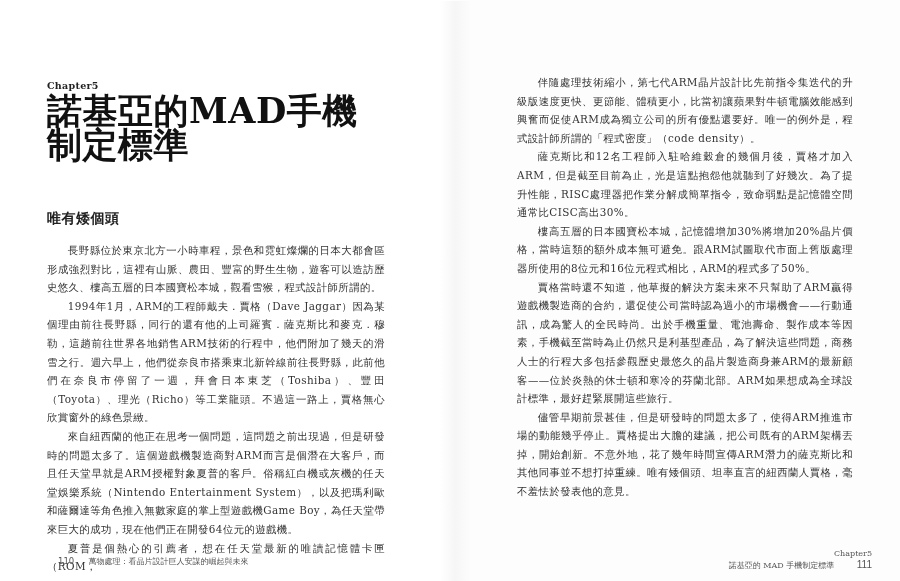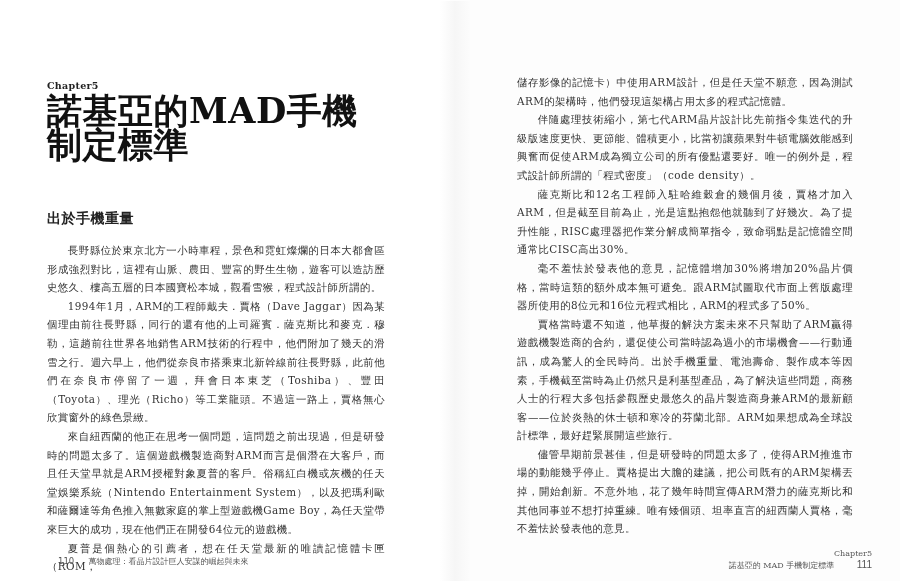--- a/index.html
+++ b/index.html
@@ -65,43 +65,42 @@
 <body>
 
 <div class="top-rule"></div>
 
 <div class="page page-left">
   <div class="chapter-label">Chapter5</div>
   <div class="chapter-title">
     <div>諾基亞的MAD手機</div>
     <div>制定標準</div>
   </div>
-  <div class="section-heading">出於手機重量</div>
+  <div class="section-heading">唯有矮個頭</div>
 
   <div class="body-text body-left">
     <p>長野縣位於東京北方一小時車程，景色和霓虹燦爛的日本大都會區形成強烈對比，這裡有山脈、農田、豐富的野生生物，遊客可以造訪歷史悠久、樓高五層的日本國寶松本城，觀看雪猴，程式設計師所謂的。</p>
     <p>1994年1月，ARM的工程師戴夫．賈格（Dave Jaggar）因為某個理由前往長野縣，同行的還有他的上司羅賓．薩克斯比和麥克．穆勒，這趟前往世界各地銷售ARM技術的行程中，他們附加了幾天的滑雪之行。週六早上，他們從奈良市搭乘東北新幹線前往長野縣，此前他們在奈良市停留了一週，拜會日本東芝（Toshiba）、豐田（Toyota）、理光（Richo）等工業龍頭。不過這一路上，賈格無心欣賞窗外的綠色景緻。</p>
     <p>來自紐西蘭的他正在思考一個問題，這問題之前出現過，但是研發時的問題太多了。這個遊戲機製造商對ARM而言是個潛在大客戶，而且任天堂早就是ARM授權對象夏普的客戶。俗稱紅白機或灰機的任天堂娛樂系統（Nintendo Entertainment System），以及把瑪利歐和薩爾達等角色推入無數家庭的掌上型遊戲機Game Boy，為任天堂帶來巨大的成功，現在他們正在開發64位元的遊戲機。</p>
     <p>夏普是個熱心的引薦者，想在任天堂最新的唯讀記憶體卡匣（ROM，</p>
   </div>
 
   <div class="footer-left">
     <span class="pnum">110</span>
     <span>萬物處理：看晶片設計巨人安謀的崛起與未來</span>
   </div>
 </div>
 
 <div class="page page-right"></div>
 <div class="gutter"></div>
 
 <div class="body-text body-right">
-  <p class="cont">儲存影像的記憶卡）中使用ARM設計，但是任天堂不願意，因為測試ARM的架構時，他們發現這架構占用太多的程式記憶體。</p>
   <p>伴隨處理技術縮小，第七代ARM晶片設計比先前指令集迭代的升級版速度更快、更節能、體積更小，比當初讓蘋果對牛頓電腦效能感到興奮而促使ARM成為獨立公司的所有優點還要好。唯一的例外是，程式設計師所謂的「程式密度」（code density）。</p>
   <p>薩克斯比和12名工程師入駐哈維穀倉的幾個月後，賈格才加入ARM，但是截至目前為止，光是這點抱怨他就聽到了好幾次。為了提升性能，RISC處理器把作業分解成簡單指令，致命弱點是記憶體空間通常比CISC高出30%。</p>
-  <p>毫不羞怯於發表他的意見，記憶體增加30%將增加20%晶片價格，當時這類的額外成本無可避免。跟ARM試圖取代市面上舊版處理器所使用的8位元和16位元程式相比，ARM的程式多了50%。</p>
+  <p>樓高五層的日本國寶松本城，記憶體增加30%將增加20%晶片價格，當時這類的額外成本無可避免。跟ARM試圖取代市面上舊版處理器所使用的8位元和16位元程式相比，ARM的程式多了50%。</p>
   <p>賈格當時還不知道，他草擬的解決方案未來不只幫助了ARM贏得遊戲機製造商的合約，還促使公司當時認為過小的市場機會——行動通訊，成為驚人的全民時尚。出於手機重量、電池壽命、製作成本等因素，手機截至當時為止仍然只是利基型產品，為了解決這些問題，商務人士的行程大多包括參觀歷史最悠久的晶片製造商身兼ARM的最新顧客——位於炎熱的休士頓和寒冷的芬蘭北部。ARM如果想成為全球設計標準，最好趕緊展開這些旅行。</p>
   <p>儘管早期前景甚佳，但是研發時的問題太多了，使得ARM推進市場的動能幾乎停止。賈格提出大膽的建議，把公司既有的ARM架構丟掉，開始創新。不意外地，花了幾年時間宣傳ARM潛力的薩克斯比和其他同事並不想打掉重練。唯有矮個頭、坦率直言的紐西蘭人賈格，毫不羞怯於發表他的意見。</p>
 </div>
 
 <div class="footer-right">
   <div>Chapter5</div>
   <div>
     <span>諾基亞的 MAD 手機制定標準</span>
     <span class="pnum">111</span>
   </div>

